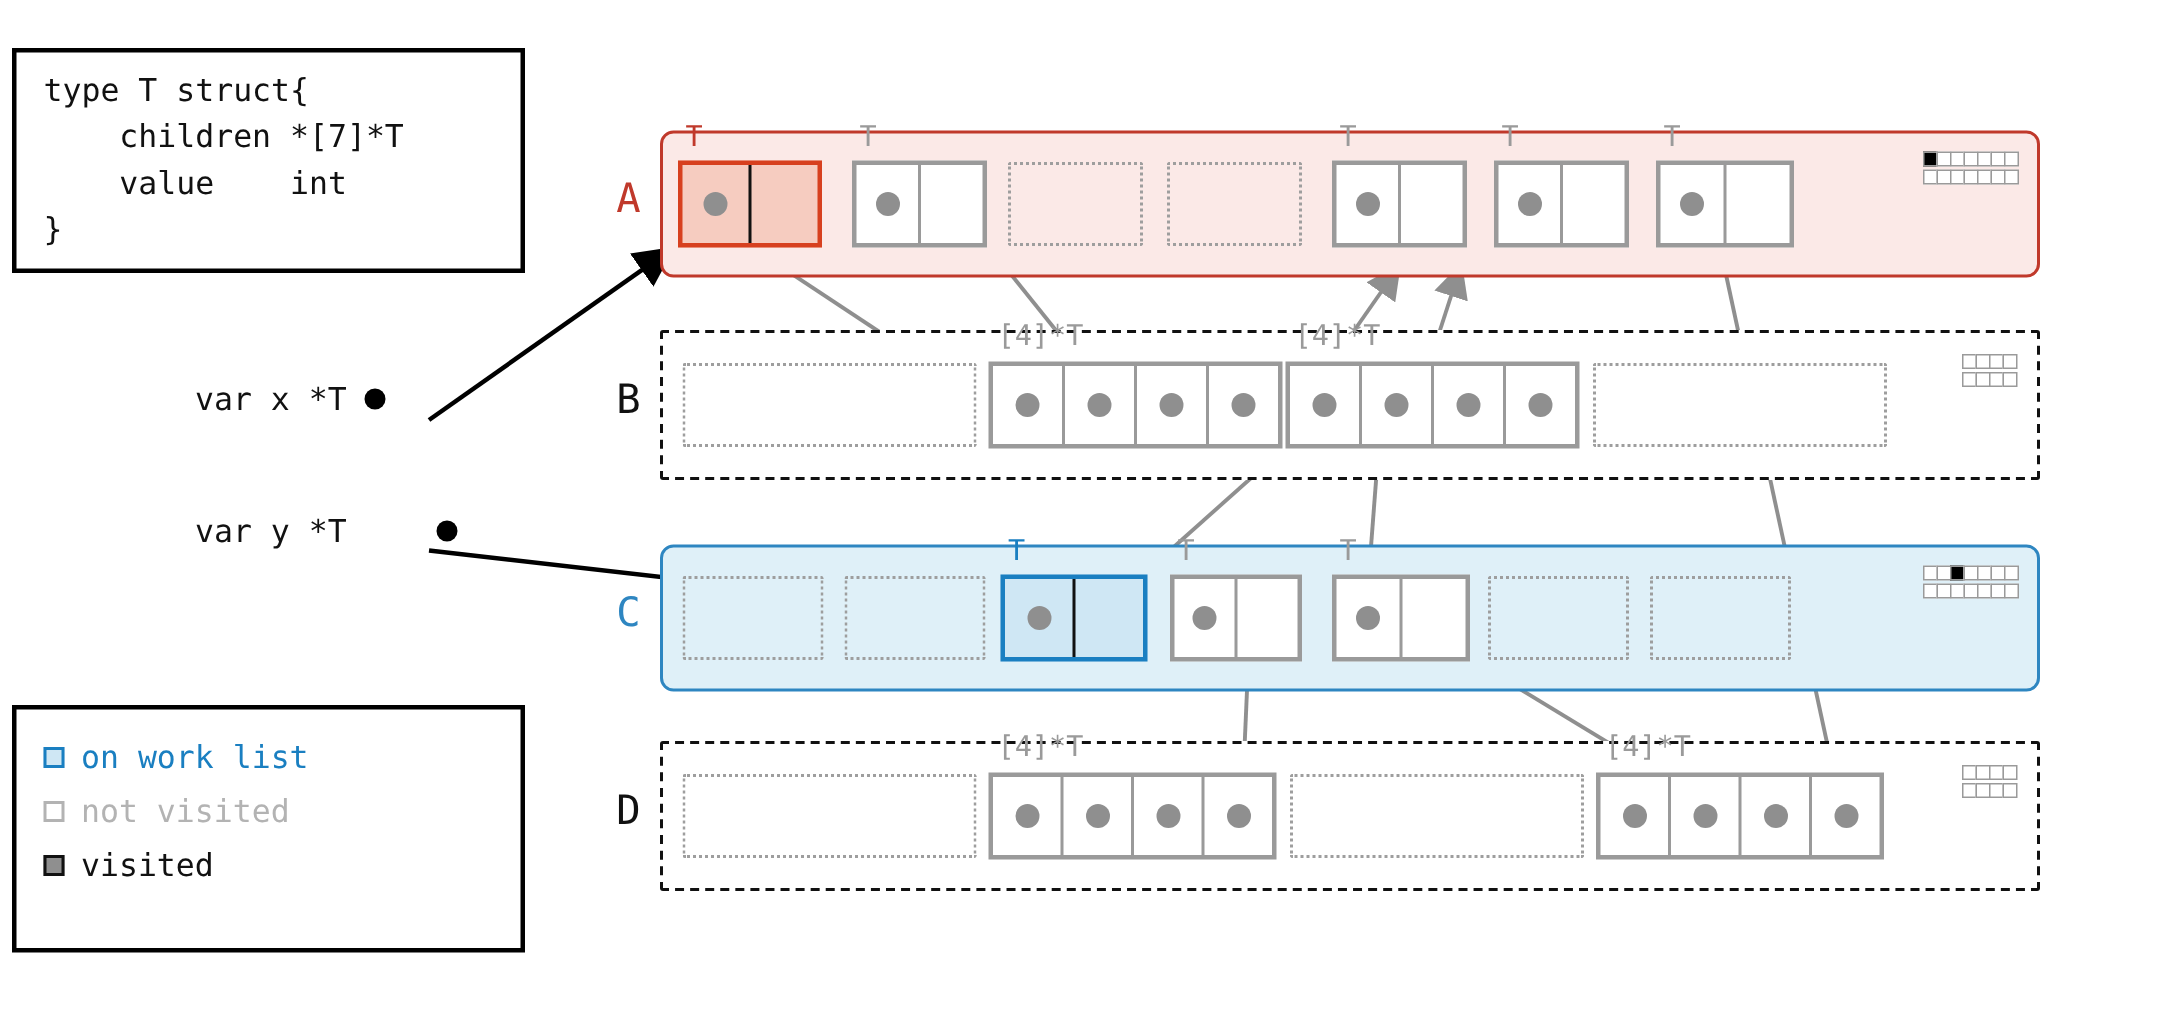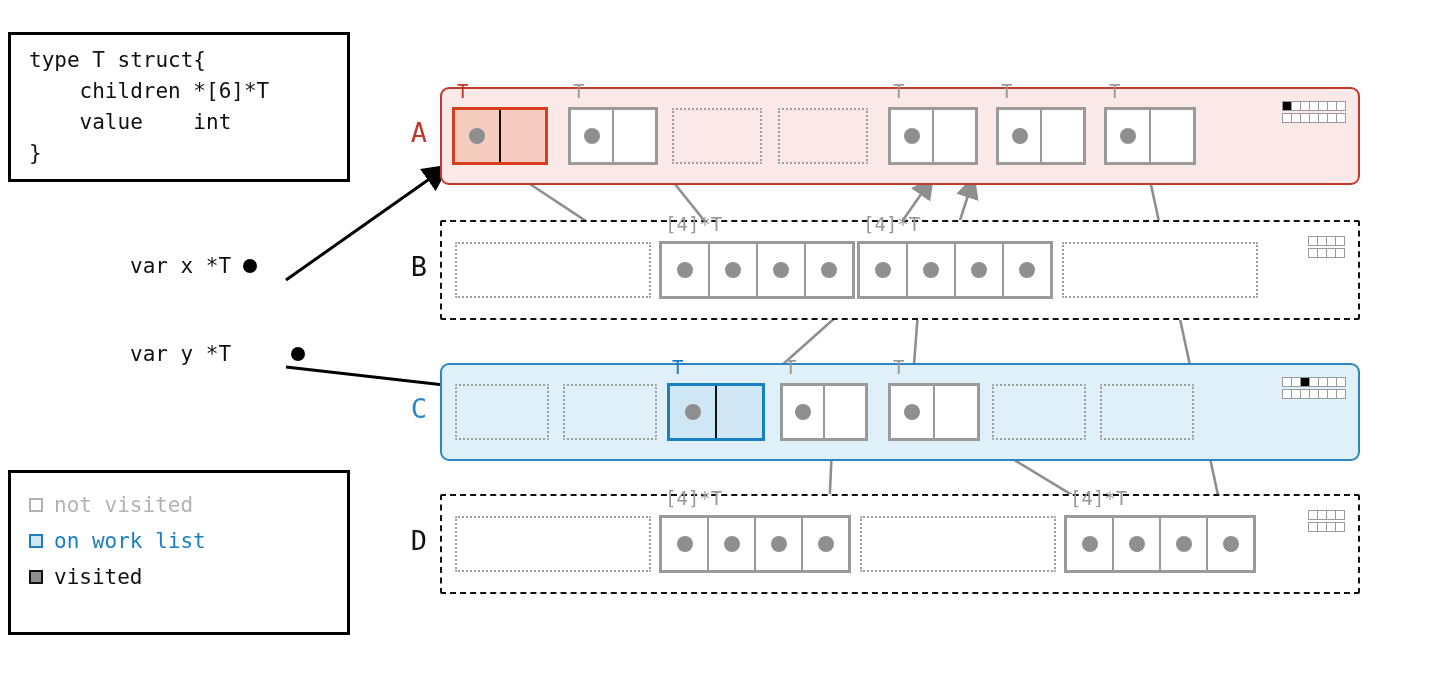--- a/index.html
+++ b/index.html
@@ -151,33 +151,33 @@
         <line x1="832" y1="445" x2="827" y2="560" stroke="#8f8f8f" stroke-width="2.6" marker-end="url(#ahG)"></line>
         <line x1="988" y1="444" x2="1184" y2="563" stroke="#8f8f8f" stroke-width="2.6" marker-end="url(#ahG)"></line>
       </g>
     <g id="black-edges">
         <line x1="286" y1="280" x2="445" y2="168" stroke="#000000" stroke-width="3" marker-end="url(#ahB)"></line>
         <line x1="286" y1="367" x2="672" y2="411" stroke="#000000" stroke-width="3" marker-end="url(#ahB)"></line>
       </g>
   </svg>
 
   <div class="abs code-box">type T struct{
-    children *[6]*T
+    children *[7]*T
     value    int
 }</div>
 
   <div class="abs legend-box">
     <div id="legend-rows">
         <div class="legend-row">
+          <span class="legend-sw" style="border-color: rgb(26, 127, 193); background: rgb(207, 231, 244);"></span>
+          <span style="color: rgb(26, 127, 193);">on work list</span>
+        </div>
+        <div class="legend-row">
           <span class="legend-sw" style="border-color: rgb(179, 179, 179); background: rgb(255, 255, 255);"></span>
           <span style="color: rgb(179, 179, 179);">not visited</span>
-        </div>
-        <div class="legend-row">
-          <span class="legend-sw" style="border-color: rgb(26, 127, 193); background: rgb(207, 231, 244);"></span>
-          <span style="color: rgb(26, 127, 193);">on work list</span>
         </div>
         <div class="legend-row">
           <span class="legend-sw" style="border-color: rgb(17, 17, 17); background: rgb(143, 143, 143);"></span>
           <span style="color: rgb(17, 17, 17);">visited</span>
         </div>
       </div>
   </div>
 
   <div id="variables">
       <div class="abs" style="left: 130px; top: 254px; display: flex; align-items: center;">

